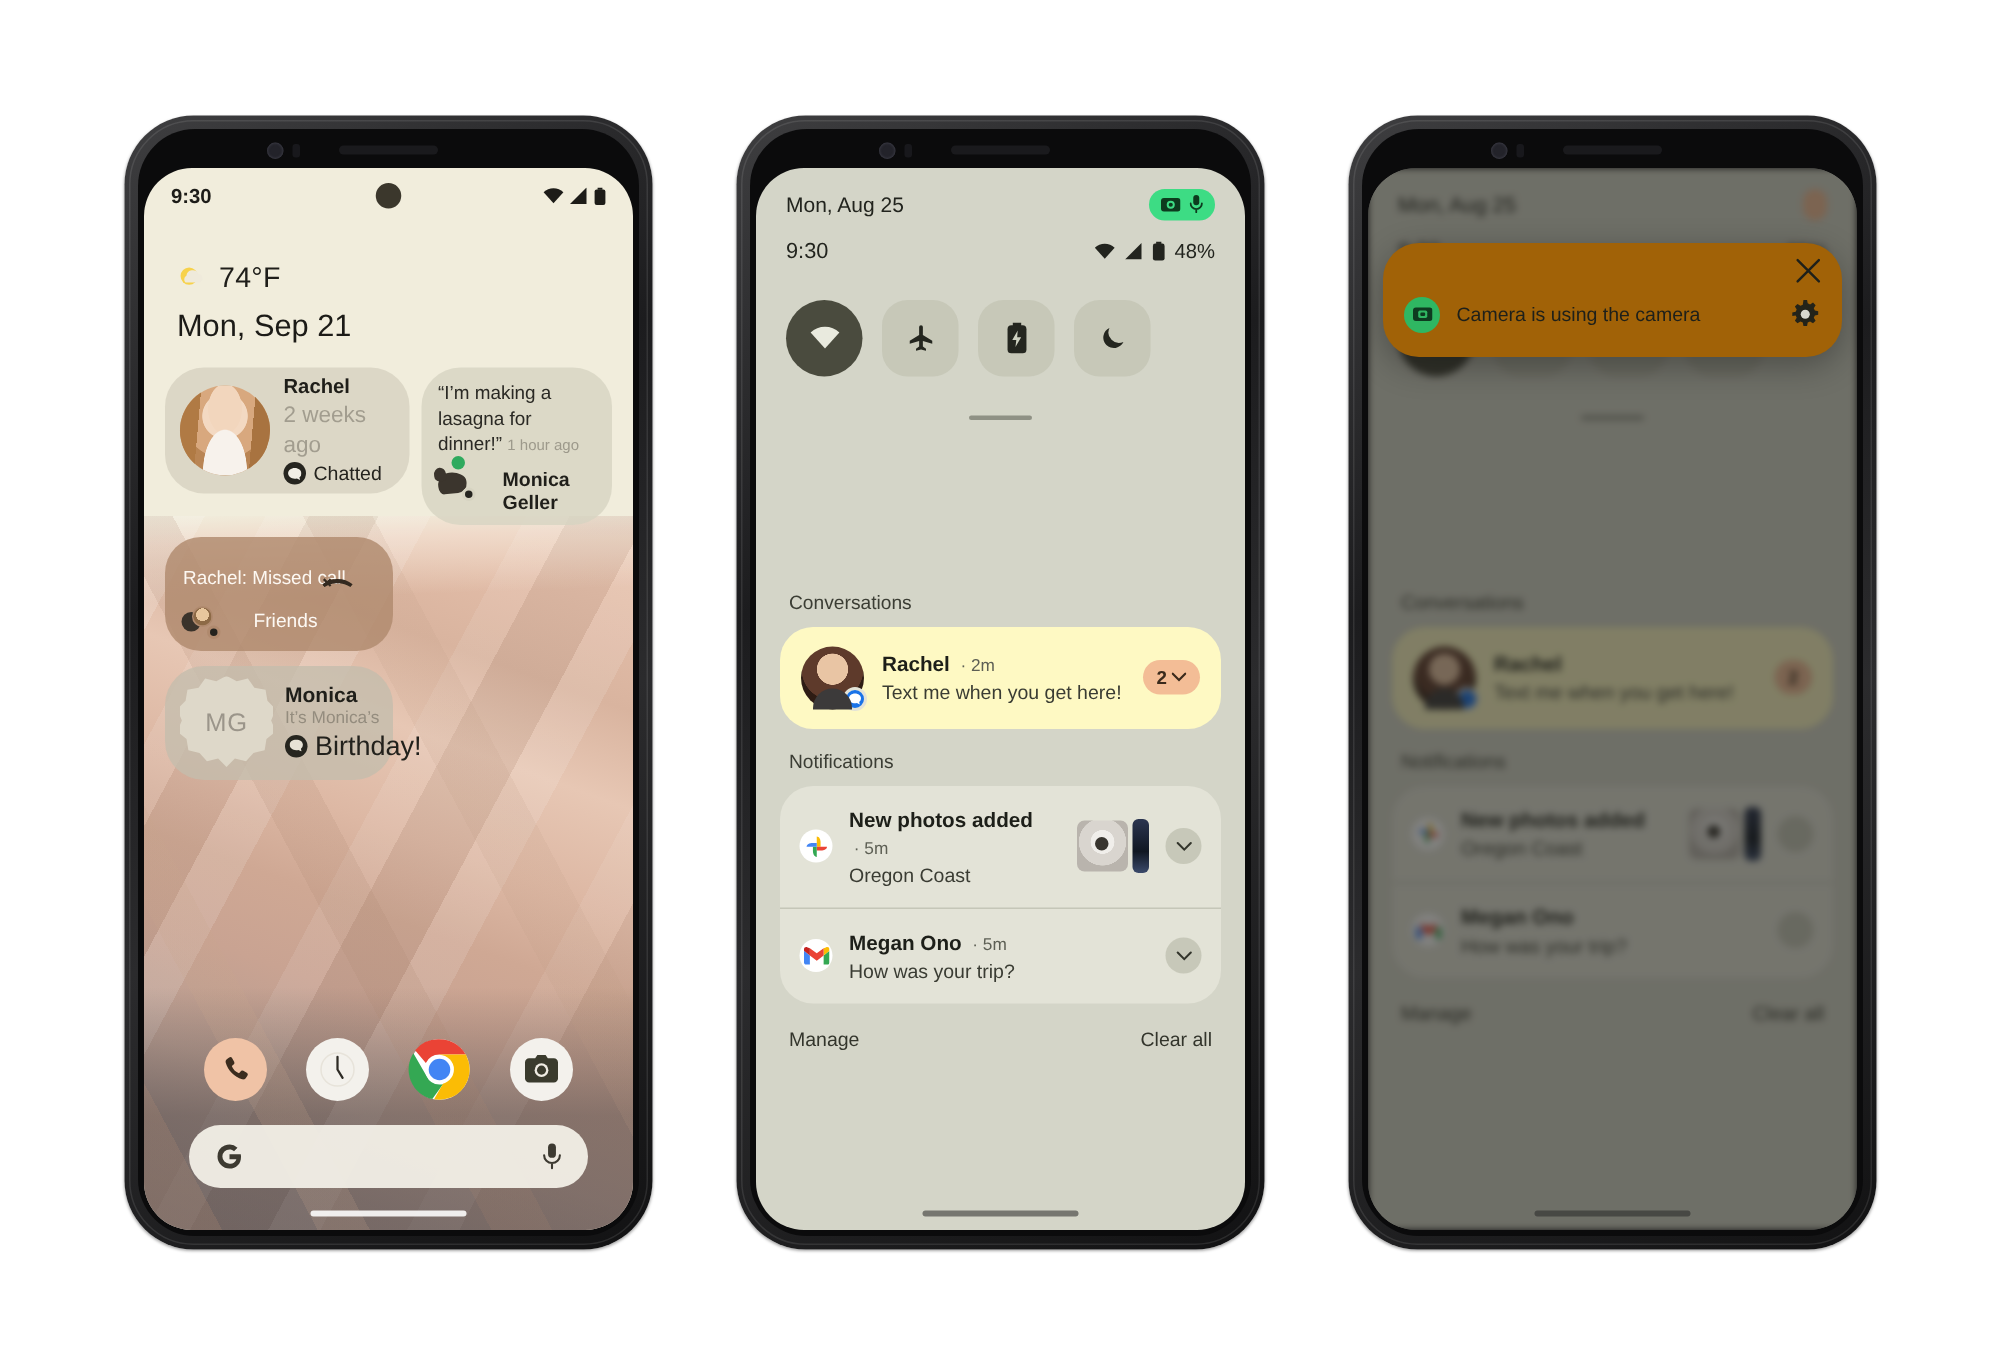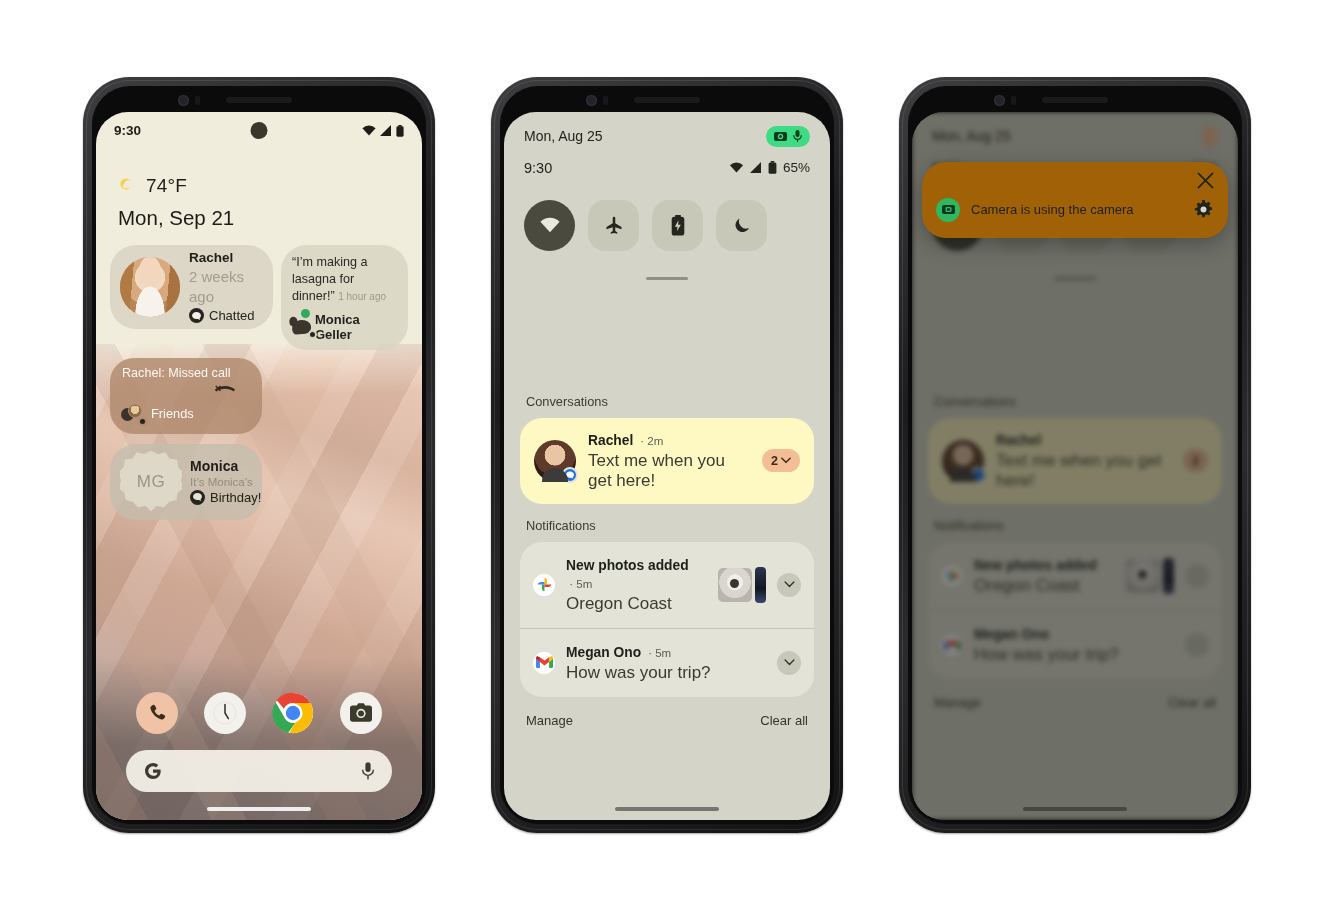--- a/index.html
+++ b/index.html
@@ -98,56 +98,56 @@
   }
   .bubtexts .nm { font-size:13.5px; font-weight:600; color:#1f1e19; line-height:1.25; }
   .bubtexts .ago { font-size:15px; color:rgba(80,76,66,.42); line-height:1.35; }
   .bubtexts .st { font-size:13px; color:#24231e; display:flex; align-items:center; gap:5px; margin-top:1px;}
   .chatdot { width:15px;height:15px;border-radius:50%;background:#26251f; display:flex;align-items:center;justify-content:center; flex:0 0 auto;}
   .bub-monica {
     flex:1; min-height:84px; background:rgba(214,211,193,.78); padding:9px 11px 8px;
   }
   .quote { font-size:12.6px; color:#2a2924; line-height:1.35; }
   .quote .tm { color:rgba(80,76,66,.45); font-size:10px; }
-  .mrow { display:flex; align-items:center; gap:0; margin-top:7px; }
+  .mrow { display:flex; gap:20px; margin-top:7px; }
   .gicon { width:23px;height:20px; position:relative; flex:0 0 auto;}
   .gicon .dog { position:absolute; left:0; top:3px; width:19px;height:14px; background:#3b352d;
     border-radius:45% 60% 35% 20% / 60% 50% 45% 40%; transform:rotate(-6deg); }
   .gicon .dog::before{content:"";position:absolute;left:-2px;top:-4px;width:8px;height:9px;background:#3b352d;border-radius:50% 50% 30% 40%;}
   .gicon .dot { position:absolute; right:-2px; bottom:-2px; width:9px;height:9px;border-radius:50%;background:#25241f;
     border:2px solid #d6d3c1;}
   .gdotgreen { position:absolute; left:9px; top:-8px; width:9px;height:9px;border-radius:50%;background:#2faa5e; }
   .mname { font-size:13px; font-weight:600; color:#201f1a; }
 
   .bub-friends {
     position:relative; margin-top:8px; width:152px; height:76px;
-    background:rgba(176,138,110,.82); border-radius:24px; padding:8px 12px;
+    background:rgba(176,138,110,.82); border-radius:24px; padding:20px 12px;
   }
   .missed { font-size:12.6px; color:#fdf8f2; font-weight:500; }
   .missedcall-ic { position:absolute; right:26px; top:27px; color:#2c241e; font-size:16px; }
-  .frow { position:absolute; left:11px; bottom:10px; display:flex; align-items:center; gap:7px; }
+  .frow { position:absolute; left:11px; bottom:10px; display:flex; align-items:center; gap:25px; }
   .grp { width:23px;height:20px;position:relative;}
   .grp .a1 { position:absolute; left:0; top:4px; width:13px;height:13px;border-radius:50%;background:#3a332b;}
   .grp .a2 { position:absolute; left:7px; top:0px; width:14px;height:14px;border-radius:50%;
     background:radial-gradient(circle at 50% 40%, #e8c79e 0 45%, #8d6a46 46% 100%); border:1.5px solid #b08a6e;}
   .grp .dot { position:absolute; right:-3px; bottom:-2px; width:9px;height:9px;border-radius:50%;background:#24231e;border:2px solid #b08a6e;}
   .fname { font-size:12.8px; color:#fdf9f4; }
 
   .bub-monica2 {
     position:relative; margin-top:10px; width:152px; height:76px;
     background:rgba(196,189,173,.80); border-radius:26px; display:flex; align-items:center; padding:0 10px; gap:8px;
   }
   .mg {
     width:62px;height:62px; flex:0 0 auto; display:flex;align-items:center;justify-content:center;
     background:#ded8c9; color:#9b958a; font-size:17px; font-weight:500; letter-spacing:.5px;
     clip-path: polygon(50% 0%,61% 6%,73% 3%,80% 13%,92% 15%,94% 27%,103% 36%,98% 48%,103% 60%,93% 68%,91% 80%,79% 83%,71% 92%,59% 89%,50% 98%,41% 89%,29% 92%,21% 83%,9% 80%,7% 68%,-3% 60%,2% 48%,-3% 36%,6% 27%,8% 15%,20% 13%,27% 3%,39% 6%);
   }
   .m2t .nm2 { font-size:14px; font-weight:600; color:#1f1e19; line-height:1.2;}
   .m2t .s1 { font-size:11.5px; color:rgba(72,68,60,.42); line-height:1.3;}
-  .m2t .s2 { font-size:13px; color:#22211c; display:flex;align-items:center;gap:5px;}
+  .m2t .s2 { font-size:18px; color:#22211c; display:flex;align-items:center;gap:5px;}
 
   .dock { position:absolute; bottom:86px; left:0; right:0; display:flex; justify-content:center; gap:26px; z-index:4;}
   .dicon { width:42px;height:42px;border-radius:50%; display:flex;align-items:center;justify-content:center; }
   .d-phone { background:#f0c3a6; }
   .d-clock { background:#f3f1ec; }
   .d-cam { background:#f3f1ec; }
   .searchbar {
     position:absolute; bottom:28px; left:30px; right:30px; height:42px; border-radius:21px;
     background:rgba(243,240,232,.94); display:flex; align-items:center; justify-content:space-between;
     padding:0 17px; z-index:4;
@@ -175,21 +175,21 @@
   }
   .cava { width:42px;height:42px;border-radius:50%; position:relative; flex:0 0 auto;
     background:radial-gradient(circle at 50% 36%, #e9c5a4 0 30%, #5e3a2b 31% 60%, #2e1c14 61% 100%); }
   .cava::after{ content:""; position:absolute; left:50%; bottom:0; transform:translateX(-50%);
     width:26px;height:14px;border-radius:13px 13px 0 0; background:#3c3a3a;}
   .cbadge { position:absolute; right:-2px; bottom:-1px; width:16px;height:16px;border-radius:50%;
     background:#1a73e8; border:2px solid #e3e3d7; display:flex;align-items:center;justify-content:center;}
   .ctxt { flex:1; min-width:0; }
   .ctitle { font-size:13.8px; color:#1d1f19; font-weight:600; }
   .ctitle .tdim { font-weight:400; font-size:11.5px; color:#5d5f54; }
-  .cbody { font-size:17px; color:#3a3c33; margin-top:2px; }
+  .cbody { font-size:13px; color:#3a3c33; margin-top:2px; }
   .cpill { background:#f3bd96; border-radius:12px; height:23px; padding:0 9px; display:flex;align-items:center;gap:3px;
     font-size:12.5px; color:#3a2a1c; font-weight:600; flex:0 0 auto;}
 
   .notifgroup { margin:0 16px; background:#e3e3d7; border-radius:22px; overflow:hidden; }
   .notif { display:flex; align-items:center; gap:11px; padding:14px 13px; }
   .notif + .notif { border-top:1px solid rgba(120,122,105,.28); }
   .napp { width:22px;height:22px;border-radius:50%; flex:0 0 auto; background:#fff; display:flex;align-items:center;justify-content:center; }
   .ntxt { flex:1; min-width:0; }
   .nthumbs { display:flex; gap:3px; align-items:center; flex:0 0 auto;}
   .th1 { width:34px;height:34px;border-radius:5px;
@@ -406,21 +406,21 @@
                 <svg width="15" height="11" viewBox="0 0 14 11">
                     <path d="M7 10.5 0.4 3.2A9.6 9.6 0 0 1 13.6 3.2Z" fill="#22241e"></path>
                   </svg>
                 <svg width="12" height="11" viewBox="0 0 12 11">
                     <path d="M11 0v11H0Z" fill="#22241e"></path>
                   </svg>
                 <svg width="9" height="13" viewBox="0 0 8 12">
                     <rect x="2.4" y="0" width="3.2" height="1.5" fill="#22241e"></rect>
                     <rect x="0.4" y="1.3" width="7.2" height="10.4" rx="1.4" fill="#22241e"></rect>
                   </svg>
-                <span>65%</span>
+                <span>48%</span>
               </span>
             </div>
 
             <div class="tiles">
               <span class="tile on">
                 <svg width="22" height="16" viewBox="0 0 14 11">
                     <path d="M7 10.5 0.4 3.2A9.6 9.6 0 0 1 13.6 3.2Z" fill="#e9eade"></path>
                   </svg>
               </span>
               <span class="tile">

